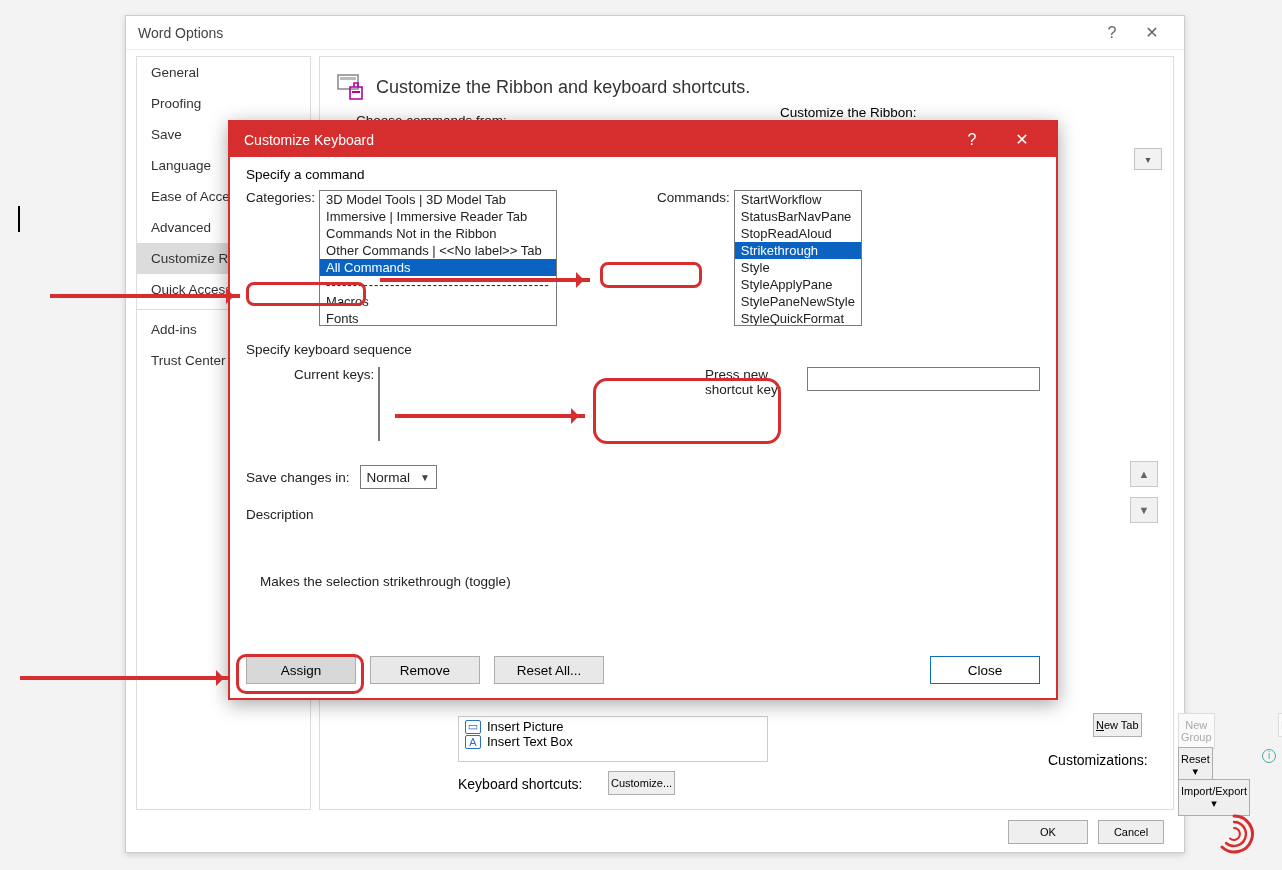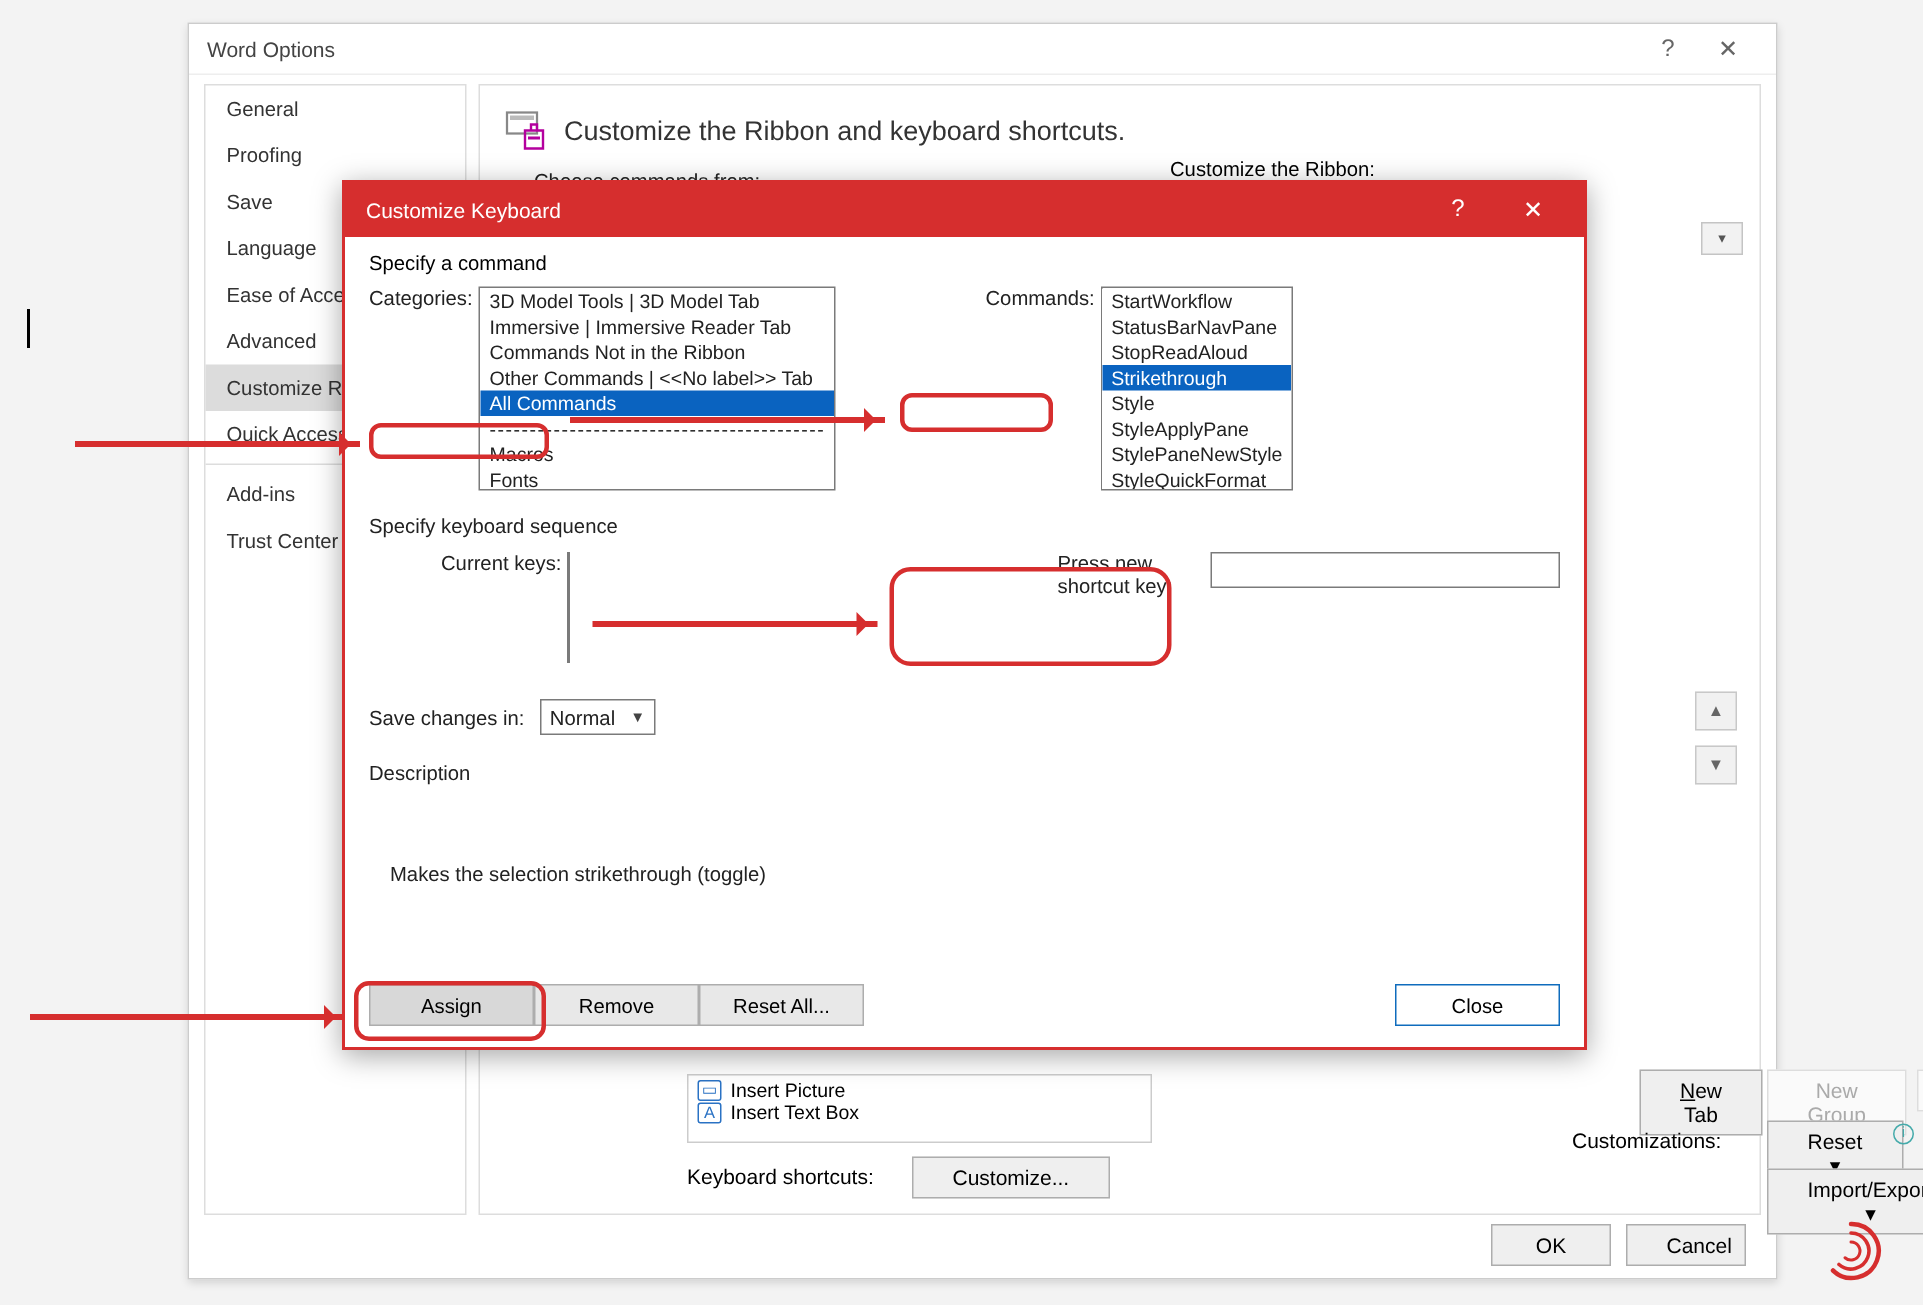--- a/index.html
+++ b/index.html
@@ -32,21 +32,21 @@
 }
 .wo-main .header-row { display: flex; align-items: center; gap: 10px; margin-bottom: 12px; }
 .wo-main .heading { font-size: 18px; color: #333; }
 
 
 .bottom-area { position: absolute; left: 332px; right: 10px; bottom: 6px; height: 130px; }
 .list-snippet { position: absolute; left: 0; top: 0; width: 310px; border: 1px solid #ccc; background: #fff; font-size: 13px; padding: 2px 0; height: 46px; overflow: hidden; }
 .list-snippet .row { display: flex; align-items: center; gap: 6px; padding: 0 6px; }
 .kb-label { position: absolute; left: 0; top: 60px; font-size: 14px; }
 .customize-btn { position: absolute; left: 150px; top: 55px; }
-.btn { background: #efefef; border: 1px solid #adadad; padding: 5px 26px; font-size: 14px; cursor: pointer; text-align: center; }
+.btn { background: #efefef; border: 1px solid #adadad; padding: 5px 2px; font-size: 11px; cursor: pointer; text-align: center; }
 .btn.disabled { color: #aaa; border-color: #ddd; background: #fafafa; cursor: default; }
 .new-tab-btn { position: absolute; left: 635px; top: -3px; }
 .new-group-btn { position: absolute; left: 720px; top: -3px; }
 .rename-btn { position: absolute; left: 820px; top: -3px; }
 .cust-label { position: absolute; left: 590px; top: 36px; font-size: 14px; }
 .reset-btn { position: absolute; left: 720px; top: 31px; }
 .impexp-btn { position: absolute; left: 720px; top: 63px; }
 .info-dot { display: inline-block; width: 14px; height: 14px; border: 1px solid #4aa; border-radius: 50%; color: #4aa; font-size: 10px; text-align: center; line-height: 12px; margin-left: 4px; }
 
 .up-down { position: absolute; right: 26px; top: 445px; display: flex; flex-direction: column; gap: 10px; }
@@ -81,21 +81,21 @@
 .ck-body .sub { font-size: 13.5px; }
 .keys-row { display: flex; gap: 28px; margin-top: 4px;}
 .keys-col { flex: 1; display: flex; flex-direction: row; gap: 4px; padding-left: 48px; }
 .curkeys { border: 1px solid #7a7a7a; height: 74px; background: #fff; }
 .shortcut-input { border: 1px solid #7a7a7a; height: 24px; background: #fff; width: 100%; padding: 2px 4px; font-size: 13px; }
 .savein-row { display: flex; align-items: center; gap: 10px; margin-top: 18px; }
 .combo { border: 1px solid #7a7a7a; height: 24px; display: inline-flex; align-items: center; padding: 0 6px; gap: 10px; }
 .combo .chev { font-size: 10px; color: #444; }
 .desc-label { margin-top: 12px; }
 .desc-text { padding: 6px 0 0 14px; font-size: 13.5px; margin-top: 40px; }
-.ck-actions { display: flex; margin-top: auto; padding-top: 20px; align-items: center; }
+.ck-actions { display: flex; gap: 14px; margin-top: auto; padding-top: 20px; align-items: center; }
 .ck-actions .spacer { flex: 1; }
 .dlg-btn { width: 110px; height: 28px; border: 1px solid #adadad; background: #e8e8e8; font-size: 13.5px; cursor: pointer; }
 .dlg-btn.assign { background: #d8d8d8; }
 .dlg-btn.close { border: 1px solid #0f6cbd; background: #fff; }
 
 
 .anno-box { position: absolute; border: 3px solid #d62e2e; border-radius: 8px; pointer-events: none; }
 .arrow { position: absolute; height: 4px; background: #d62e2e; }
 .arrow::after { content: ""; position: absolute; right: -2px; top: -6px; border: 8px solid transparent; border-left-color: #d62e2e; }
 
@@ -178,21 +178,21 @@
     <button class="btn disabled new-group-btn">New Group</button>
     <button class="btn disabled rename-btn">Rename...</button>
     <span class="cust-label">Customizations:</span>
     <button class="btn reset-btn">Reset ▾</button>
       <span class="info-dot" style="position:absolute; left:800px; top:33px;">i</span>
     <button class="btn impexp-btn">Import/Export ▾</button>
   </div>
 
   <div class="footer-btns">
     <button class="btn" style="width:80px;">OK</button>
-    <button class="btn" style="width:80px;">Cancel</button>
+    <button class="btn" style="width:66px;">Cancel</button>
   </div>
 </div>
 
 <div class="ck-dialog">
   <div class="ck-title">
     <span>Customize Keyboard</span>
     <span class="spacer"></span>
     <span class="tb-btn">?</span>
     <span class="tb-btn">✕</span>
   </div>

